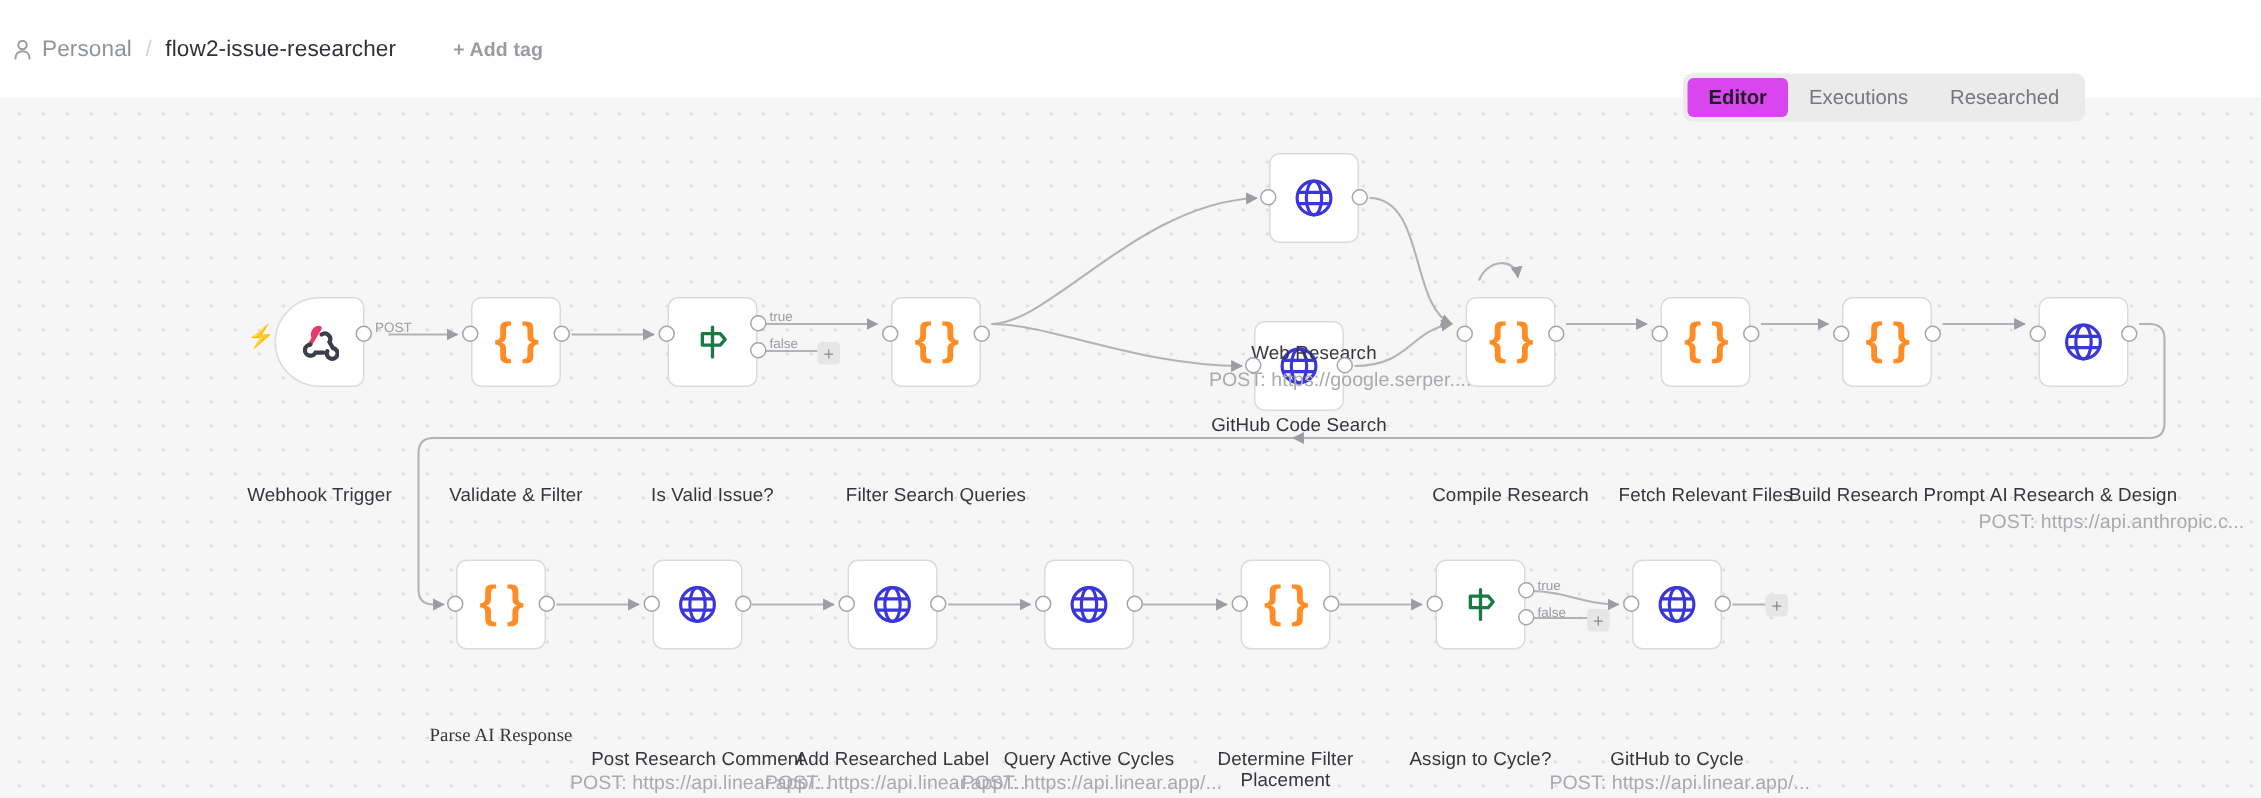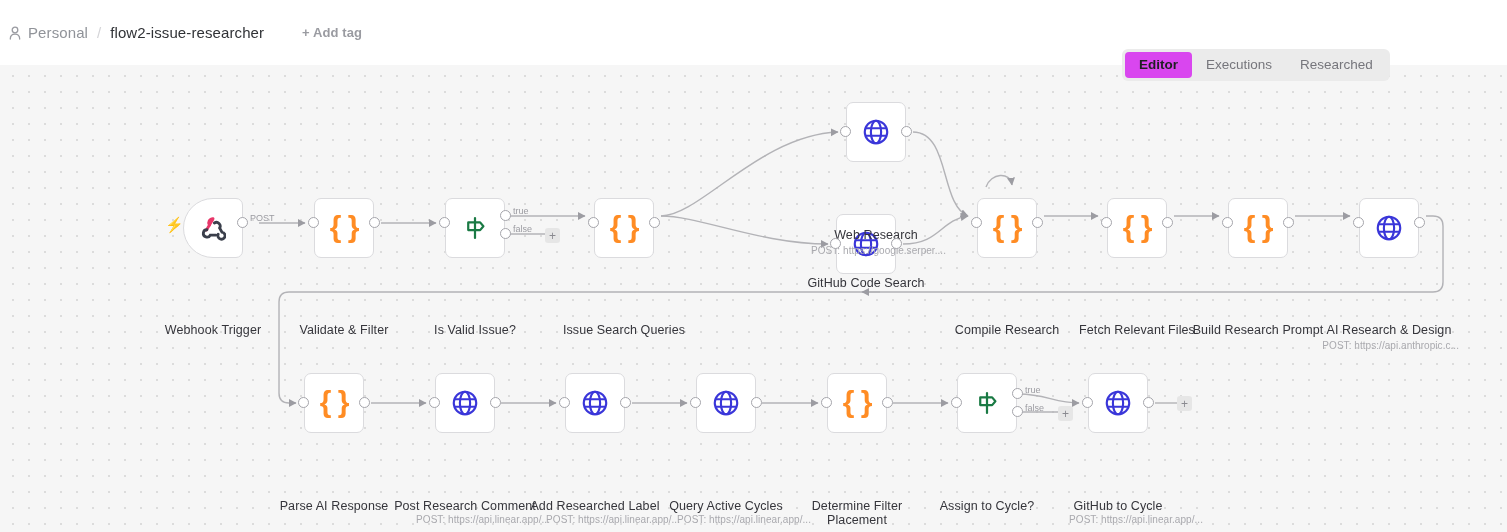--- a/index.html
+++ b/index.html
@@ -150,22 +150,22 @@
     font-size: 12.5px;
     color: #35353b;
     letter-spacing: 0.1px;
     white-space: nowrap;
     line-height: 14px;
     z-index: 11;
   }
   .node-label.wrap { white-space: normal; }
   .node-sub {
     position: absolute;
-    text-align: right;
-    font-size: 10px;
+    text-align: left;
+    font-size: 13px;
     color: #a9a9ae;
     white-space: nowrap;
     letter-spacing: 0.05px;
     z-index: 11;
   }
 
   
   .ep {
     position: absolute;
     width: 11px; height: 11px;
@@ -324,21 +324,21 @@
   <div class="plus-btn" style="left:545px; top:163px;">+</div>
   <div class="node-label" style="left:405px; top:258px; width:140px;">Is Valid Issue?</div>
 
   <div class="node" style="left:594px; top:133px;">
     <span class="node-icon">
         <span class="code-glyph">{ }</span>
       </span>
   </div>
   <div class="ep" style="left:588px; top:152px;"></div>
   <div class="ep" style="left:649px; top:152px;"></div>
-  <div class="node-label" style="left:554px; top:258px; width:140px;">Issue Search Queries</div>
+  <div class="node-label" style="left:554px; top:258px; width:140px;">Filter Search Queries</div>
 
   <div class="node" style="left:846px; top:37px;">
     <span class="node-icon">
       <svg width="30" height="30" viewBox="0 0 24 24">
         <circle cx="12" cy="12" r="9" fill="none" stroke="#3a36d9" stroke-width="1.7"></circle>
         <ellipse cx="12" cy="12" rx="4.1" ry="9" fill="none" stroke="#3a36d9" stroke-width="1.7"></ellipse>
         <path d="M3.3 9 H20.7 M3.3 15 H20.7" stroke="#3a36d9" stroke-width="1.7"></path>
       </svg>
     </span>
   </div>
@@ -401,21 +401,21 @@
   <div class="node-label" style="left:1319px; top:258px; width:140px;">AI Research &amp; Design</div>
   <div class="node-sub" style="left:1319px; top:275px; width:140px;">POST: https://api.anthropic.c...</div>
 
   <div class="node" style="left:304px; top:308px;">
     <span class="node-icon">
         <span class="code-glyph">{ }</span>
       </span>
   </div>
   <div class="ep" style="left:298px; top:332px;"></div>
   <div class="ep" style="left:359px; top:332px;"></div>
-  <div class="node-label" style="left:264px; top:434px; width:140px;">Parse AI Response</div>
+  <div class="node-label" style="left:264px; top:418px; width:140px;font-family:Liberation Serif, serif;">Parse AI Response</div>
 
   <div class="node" style="left:435px; top:308px;">
     <span class="node-icon">
       <svg width="30" height="30" viewBox="0 0 24 24">
         <circle cx="12" cy="12" r="9" fill="none" stroke="#3a36d9" stroke-width="1.7"></circle>
         <ellipse cx="12" cy="12" rx="4.1" ry="9" fill="none" stroke="#3a36d9" stroke-width="1.7"></ellipse>
         <path d="M3.3 9 H20.7 M3.3 15 H20.7" stroke="#3a36d9" stroke-width="1.7"></path>
       </svg>
     </span>
   </div>

